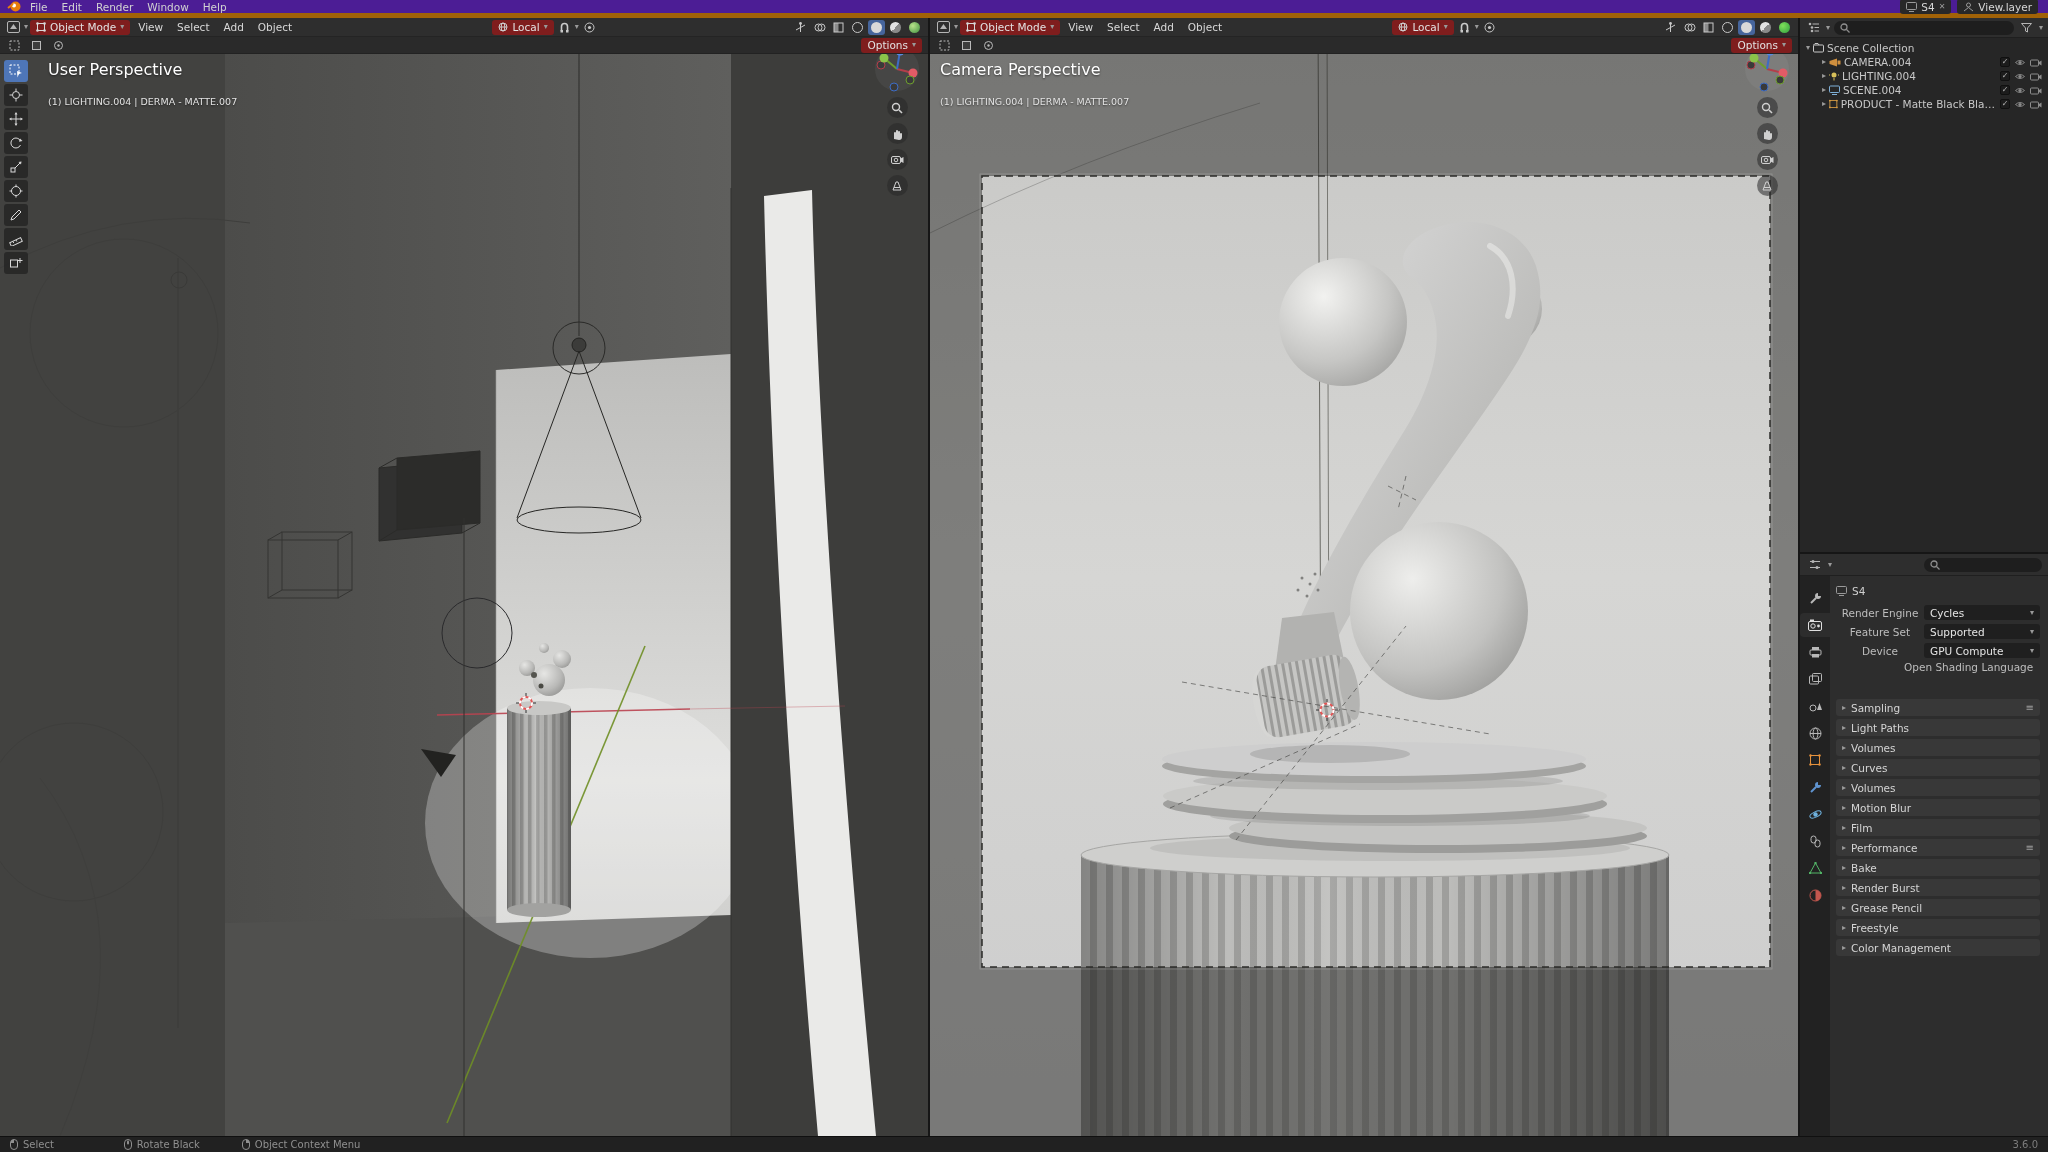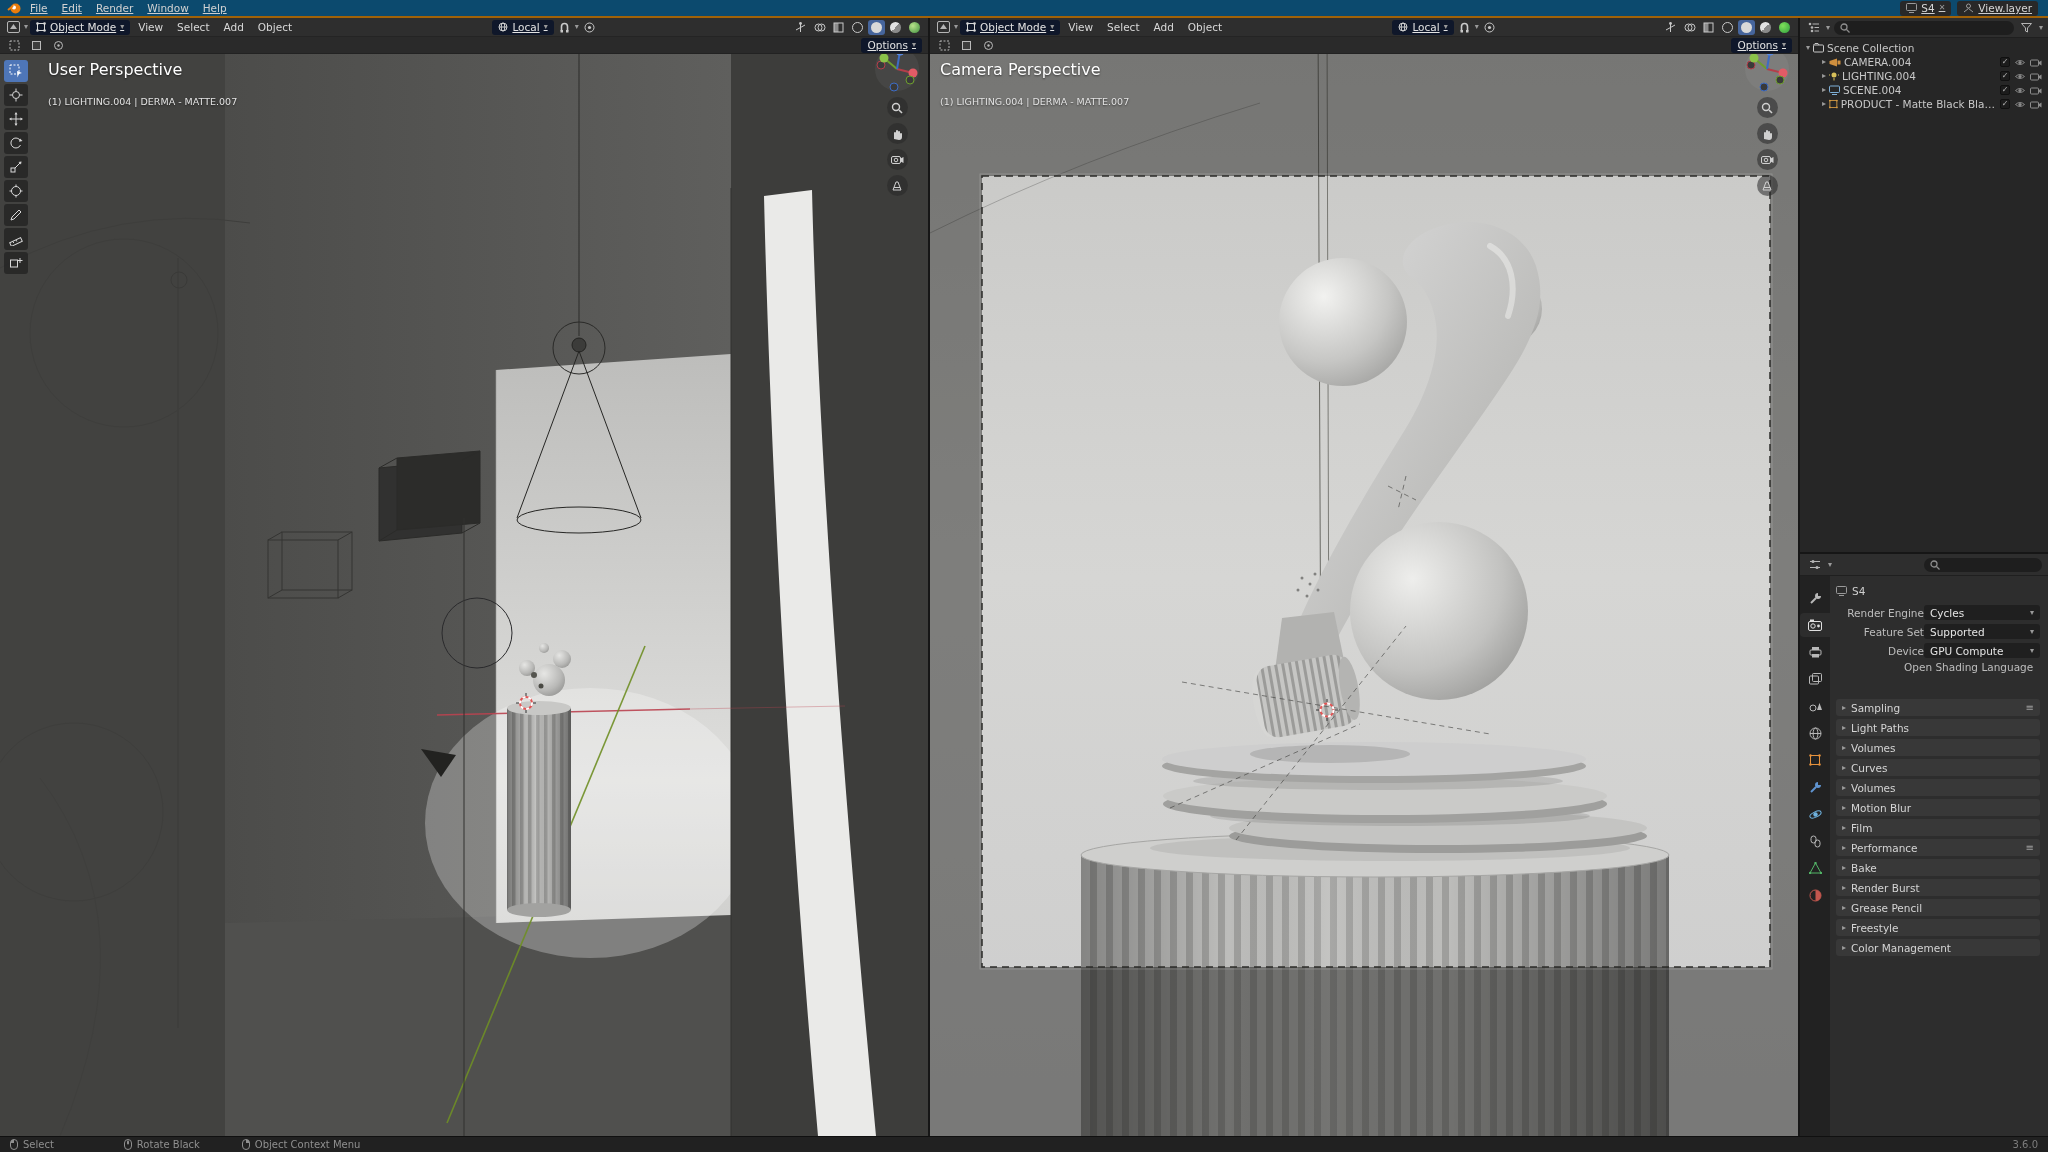--- a/index.html
+++ b/index.html
@@ -1,39 +1,39 @@
 <!DOCTYPE html>
 <html><head>
 <meta charset="utf-8">
 <style>
   *{box-sizing:border-box;margin:0;padding:0}
   html,body{width:2048px;height:1152px;overflow:hidden;background:#111;
     font-family:"DejaVu Sans","Liberation Sans",sans-serif;}
   #app{position:relative;width:2048px;height:1152px;background:#161616;font-size:11px;color:#cdcdcd;}
   svg{display:block}
   
-  #topbar{position:absolute;left:0;top:0;width:2048px;height:18px;background:#0c4a6e;
-    display:flex;align-items:center;padding:0 6px;z-index:40;border-bottom:2px solid #a16207;text-decoration:underline;}
+  #topbar{position:absolute;left:0;top:0;width:2048px;height:18px;background:#4c1d95;
+    display:flex;align-items:center;padding:0 6px;z-index:40;border-bottom:5px solid #a16207;}
   #topbar .menu{padding:0 7px;line-height:18px;color:#d2d2d2;font-size:10.5px;cursor:default;}
   .tabs{display:flex;align-items:flex-end;height:18px;margin-left:10px;}
   .tab{padding:2px 8px;font-size:10.5px;color:#9d9d9d;border-radius:4px 4px 0 0;white-space:nowrap;}
   .tab.active{background:#3a3a3a;color:#ececec;}
   .topbar-right{margin-left:auto;display:flex;gap:6px;align-items:center;padding-right:4px;}
   .pill{display:flex;align-items:center;gap:4px;background:#282828;border-radius:3px;padding:1px 6px;height:15px;font-size:10.5px;color:#d6d6d6;}
   
   .viewport{position:absolute;overflow:hidden;}
   #vp-left{left:0;top:18px;width:928px;height:1118px;background:#4a4a48;}
   #vp-right{left:930px;top:18px;width:868px;height:1118px;background:#6f6f6d;}
   .scene{position:absolute;inset:0;width:100%;height:100%;}
   .vp-header{position:absolute;left:0;right:0;top:0;height:19px;background:#2e2e2e;border-bottom:1px solid #242424;
     display:flex;align-items:center;gap:2px;padding:0 5px;z-index:10;font-size:10.5px;}
   .vp-tools{position:absolute;left:0;right:0;top:19px;height:17px;background:#2a2a2a;border-bottom:1px solid #222;
     display:flex;align-items:center;gap:5px;padding:0 6px;z-index:10;font-size:10.5px;}
   .vp-menu{padding:0 6px;color:#d8d8d8;}
-  .dd{display:flex;align-items:center;gap:4px;background:#0f172a;border-radius:3px;padding:0 6px;height:15px;color:#e2e2e2;text-decoration:underline;}
+  .dd{display:flex;align-items:center;gap:4px;background:#7f1d1d;border-radius:3px;padding:0 6px;height:15px;color:#e2e2e2;}
   .caret{font-size:8px;color:#9a9a9a;line-height:1;}
   .hdr-ico{width:17px;height:15px;display:flex;align-items:center;justify-content:center;}
   .orb{width:11px;height:11px;border-radius:50%;}
   .orb-wrap{display:flex;align-items:center;justify-content:center;width:17px;height:15px;border-radius:3px;}
   .orb-wrap.active{background:#46659c;}
   .spacer{flex:1}
   .toolshelf{position:absolute;left:4px;top:42px;display:flex;flex-direction:column;gap:2px;z-index:8;}
   .tool{width:24px;height:22px;border-radius:3px;background:rgba(36,36,36,.85);display:flex;align-items:center;justify-content:center;}
   .tool.active{background:#4e76b8;}
   .vp-label{position:absolute;left:48px;top:42px;z-index:6;color:#fff;text-shadow:0 1px 2px rgba(0,0,0,.55);}
@@ -54,21 +54,21 @@
     font-size:8px;line-height:8px;text-align:center;}
   
   #properties{position:absolute;left:1800px;top:554px;width:248px;height:582px;background:#2d2d2d;z-index:20;}
   .pr-header{height:22px;background:#2e2e2e;border-bottom:1px solid #1f1f1f;display:flex;align-items:center;gap:5px;padding:0 6px;}
   .pr-tabs{position:absolute;left:0;top:22px;bottom:0;width:30px;background:#222;display:flex;flex-direction:column;align-items:center;padding-top:10px;gap:3px;}
   .ptab{width:30px;height:24px;display:flex;align-items:center;justify-content:center;border-radius:4px 0 0 4px;}
   .ptab.active{background:#2d2d2d;}
   .pr-content{position:absolute;left:30px;top:22px;right:0;bottom:0;padding:6px 8px 0 6px;overflow:hidden;}
   .crumb{display:flex;align-items:center;gap:5px;height:18px;color:#cfcfcf;margin-bottom:4px;font-size:10.5px;}
   .field{display:flex;align-items:center;height:17px;margin-bottom:2px;}
-  .flabel{width:88px;text-align:right;color:#bdbdbd;font-size:10.5px;white-space:nowrap;}
+  .flabel{width:88px;text-align:center;color:#bdbdbd;font-size:10.5px;white-space:nowrap;}
   .val{flex:1;height:15px;background:#1f1f1f;border-radius:3px;display:flex;align-items:center;padding:0 6px;color:#e4e4e4;font-size:10.5px;}
   .val .caret{margin-left:auto;}
   .chk-row{display:flex;align-items:flex-start;gap:6px;height:16px;margin:2px 0 22px 62px;color:#bdbdbd;font-size:10.5px;}
   .section{display:flex;align-items:center;gap:5px;height:17px;background:#383838;border-radius:3px;margin-bottom:3px;padding:0 6px;color:#d5d5d5;font-size:10.5px;}
   .sec-right{margin-left:auto;color:#9f9f9f;font-size:10px;}
   
   #statusbar{position:absolute;left:0;bottom:0;width:2048px;height:16px;background:#212121;border-top:1px solid #101010;
     display:flex;align-items:center;padding:0 10px;color:#8f8f8f;font-size:10px;z-index:40;}
   .sb-item{display:flex;align-items:center;gap:5px;}
   .version{margin-left:auto;color:#7d7d7d;}

